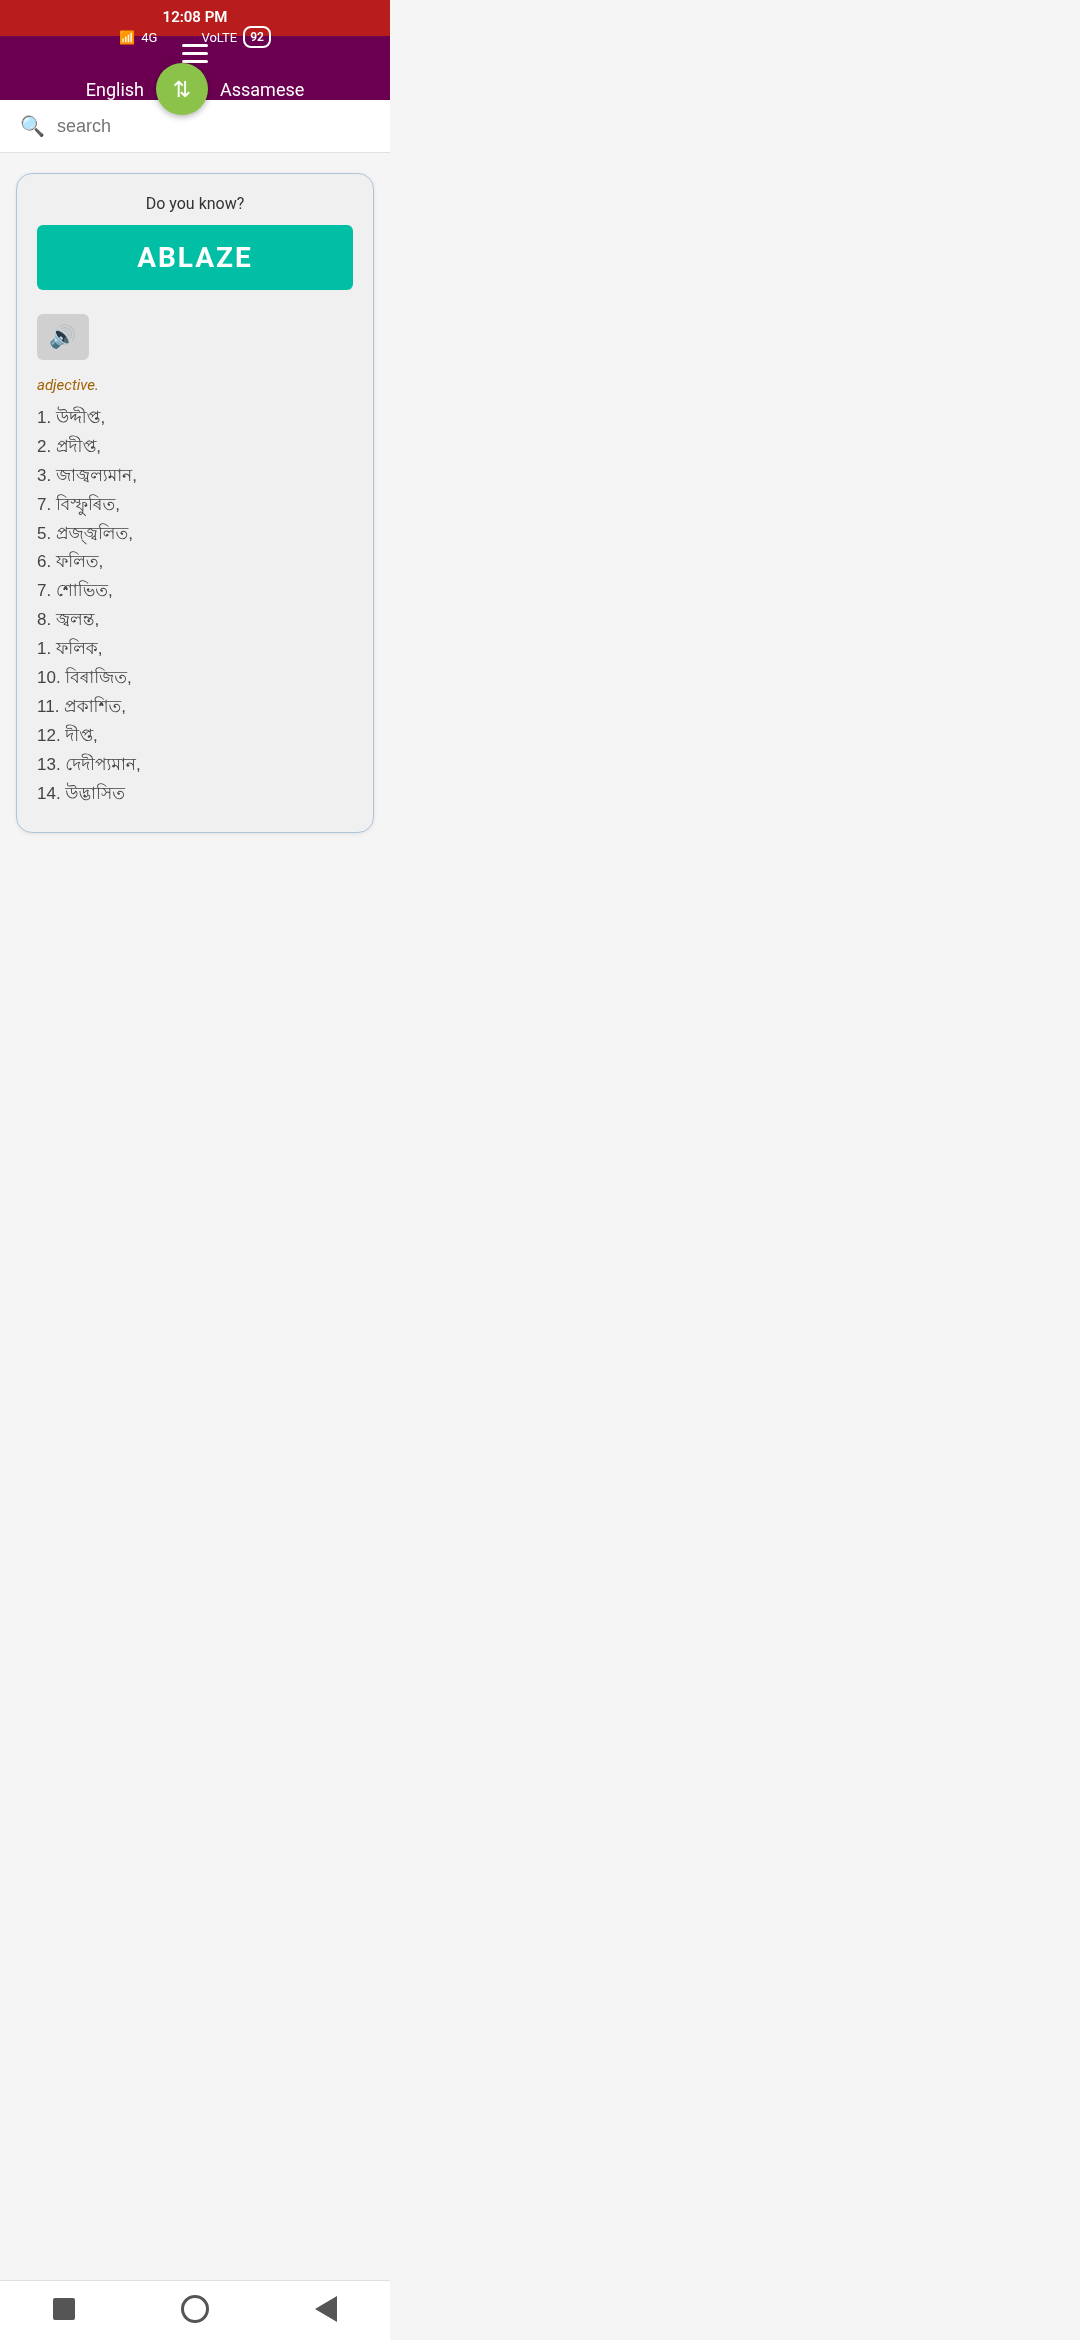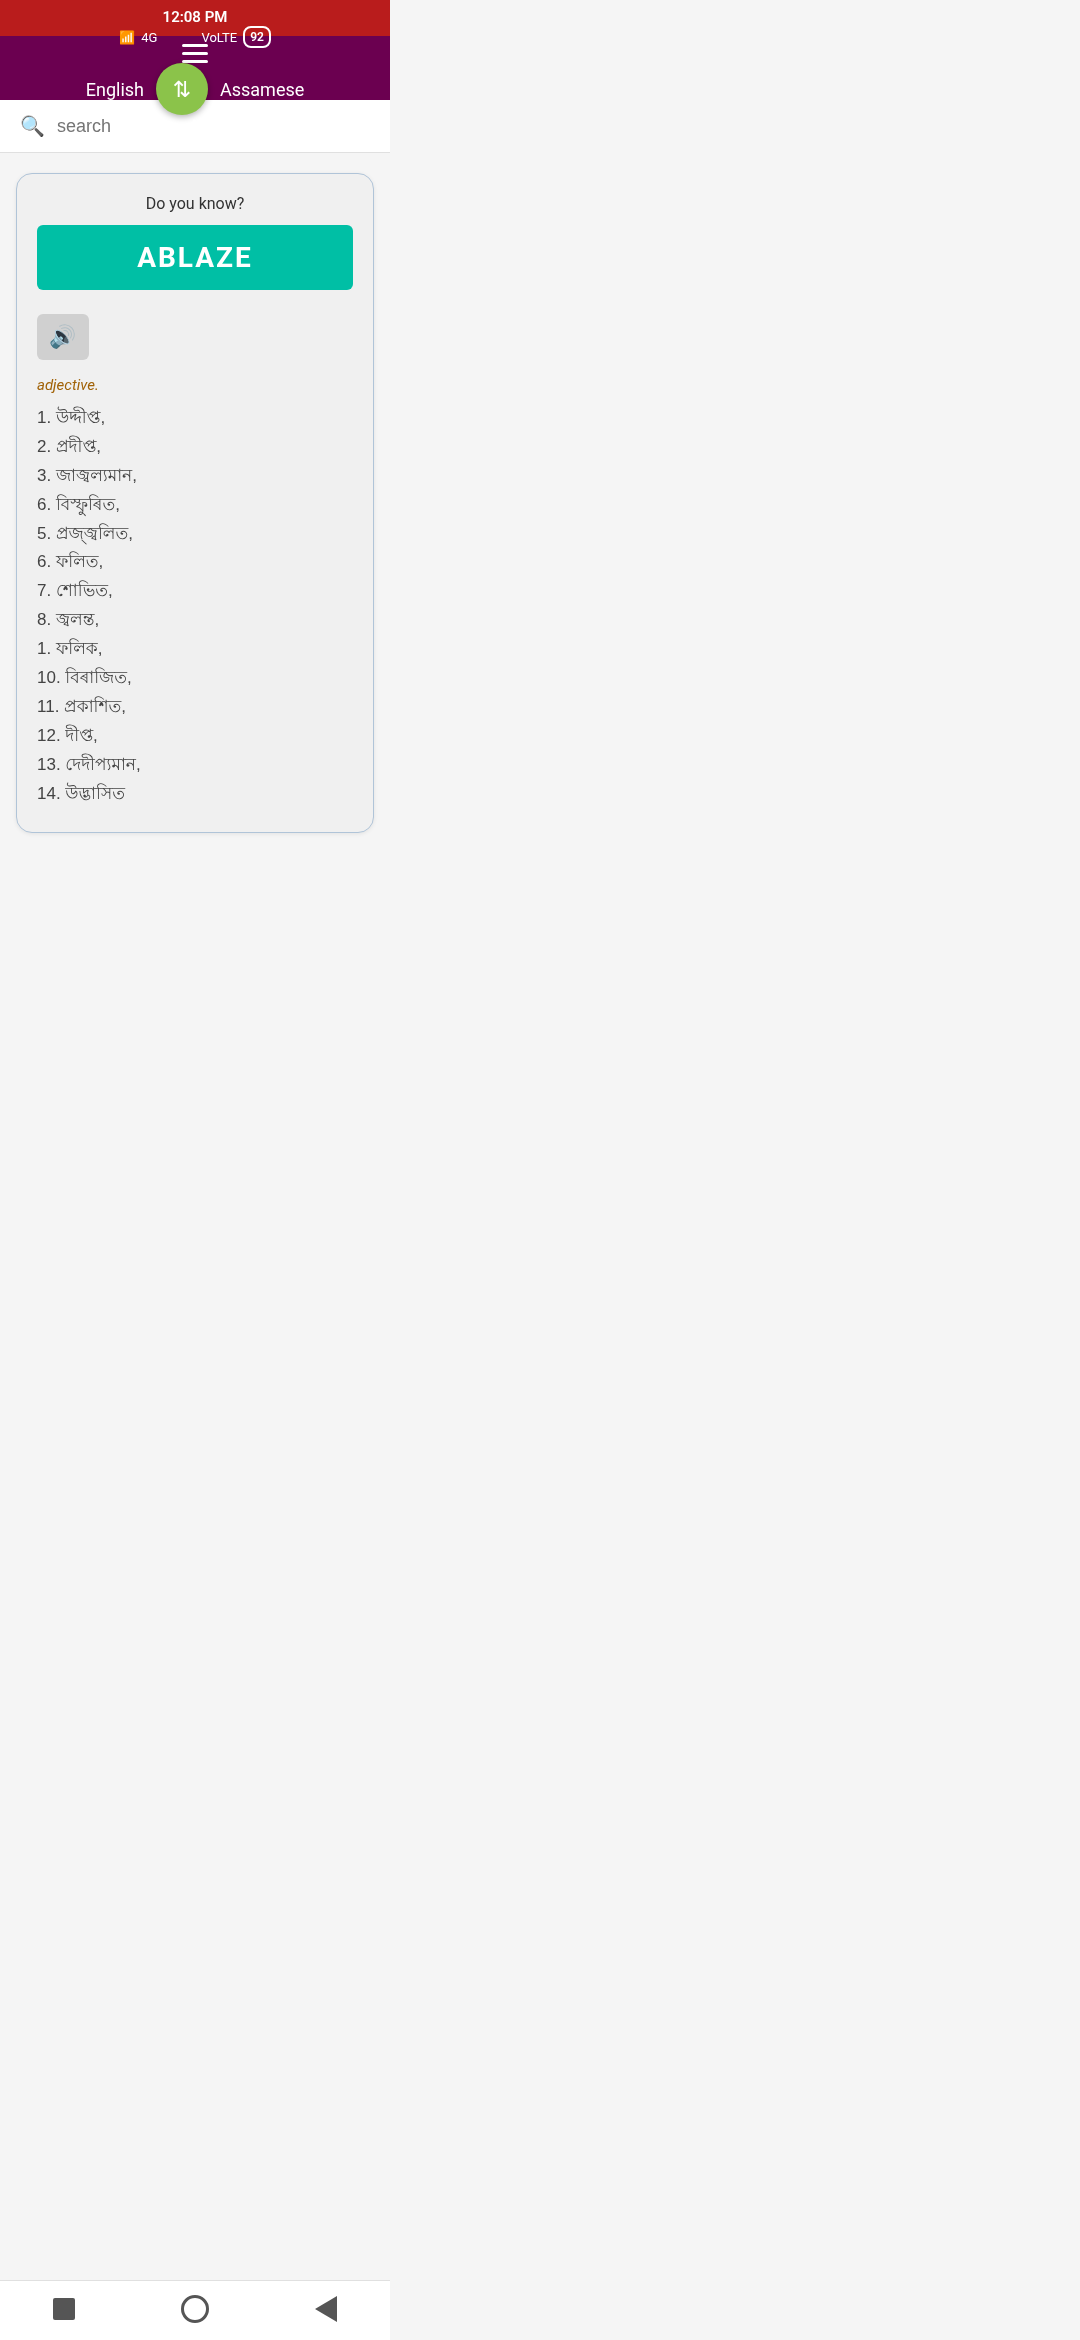--- a/index.html
+++ b/index.html
@@ -321,21 +321,21 @@
     <button class="speaker-button">
       <span class="speaker-icon">🔊</span>
     </button>
 
     <div class="word-type">adjective.</div>
 
     <ul class="definitions-list">
     <li>1. উদ্দীপ্ত,</li>
         <li>2. প্ৰদীপ্ত,</li>
         <li>3. জাজ্বল্যমান,</li>
-        <li>6. বিস্ফুৰিত,</li>
+        <li>7. বিস্ফুৰিত,</li>
         <li>5. প্ৰজ্জ্বলিত,</li>
         <li>6. ফলিত,</li>
         <li>7. শোভিত,</li>
         <li>8. জ্বলন্ত,</li>
         <li>1. ফলিক,</li>
         <li>10. বিৰাজিত,</li>
         <li>11. প্ৰকাশিত,</li>
         <li>12. দীপ্ত,</li>
         <li>13. দেদীপ্যমান,</li>
         <li>14. উদ্ভাসিত</li>

